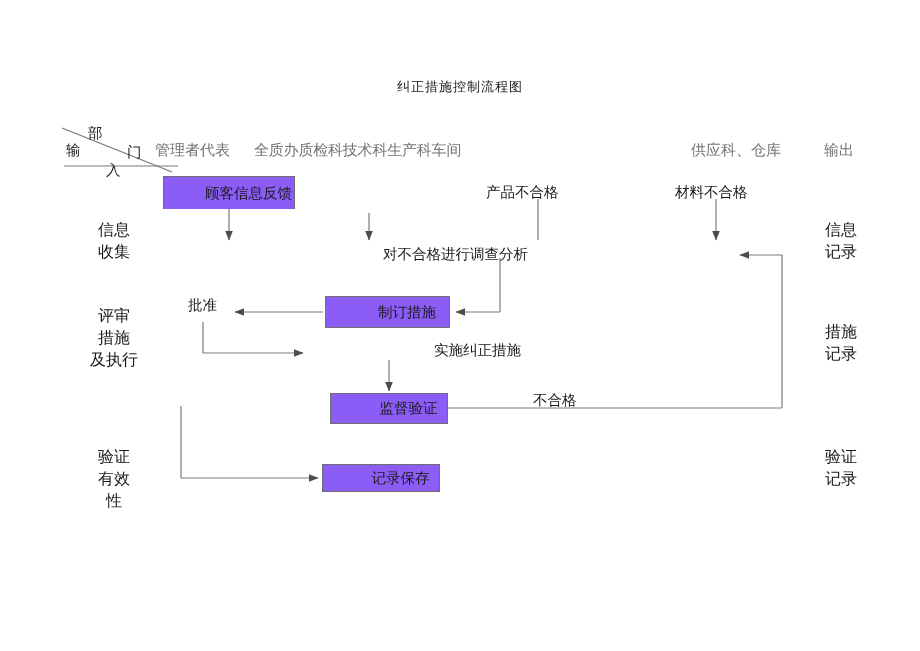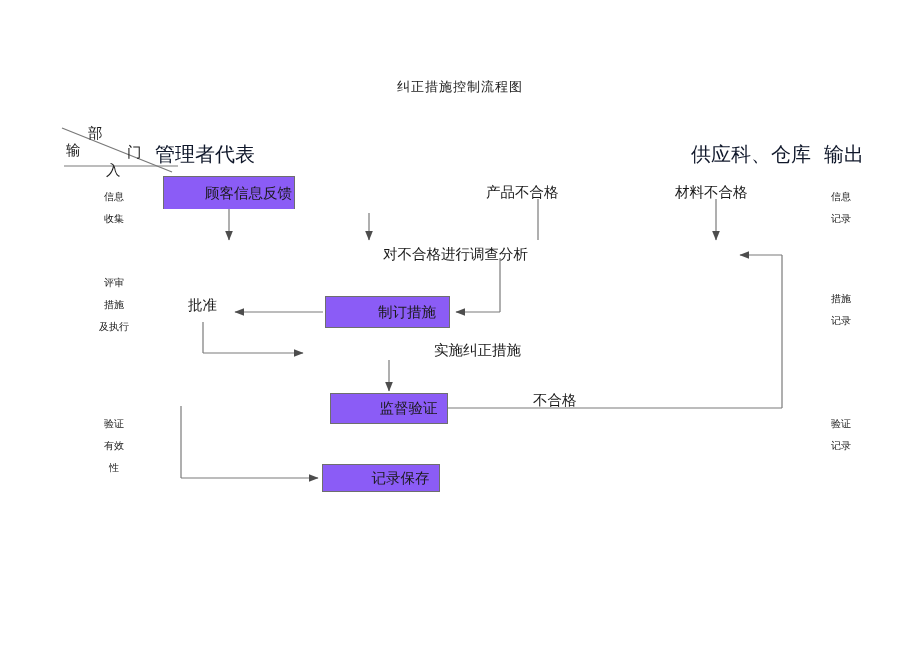--- a/index.html
+++ b/index.html
@@ -28,23 +28,23 @@
     top: 78px;
     width: 920px;
     text-align: center;
     font-size: 13px;
     letter-spacing: 1px;
     color: #1a1a1a;
   }
 
   
   .col-head {
-    font-size: 20px;
+    font-size: 15px;
     white-space: nowrap;
-    color: #0f172a;
+    color: #737373;
     top: 141px;
   }
   .head-mgr   { left: 155px; }
   .head-depts { left: 254px; letter-spacing: -0.2px; }
   .head-supply{ left: 676px; margin-left: 15px; }
   .head-output{ left: 824px; }
 
   
   .corner {
     left: 60px;
@@ -73,25 +73,26 @@
     font-size: 14.5px;
   }
   .corner .word-ru {
     position: absolute;
     left: 46px; top: 35px;
     font-size: 14.5px;
   }
 
   
   .stage-label {
-    font-size: 10px;
+    font-size: 16px;
     line-height: 22px;
     text-align: center;
     white-space: pre-line;
     color: #1a1a1a;
+    margin-top: 33px;
   }
   .sl-info    { left: 84px;  top: 186px; width: 60px; }
   .sl-review  { left: 78px;  top: 272px; width: 72px; }
   .sl-verify  { left: 84px;  top: 413px; width: 60px; }
   .rl-info    { left: 810px; top: 186px; width: 62px; }
   .rl-measure { left: 810px; top: 288px; width: 62px; }
   .rl-verify  { left: 810px; top: 413px; width: 62px; }
 
   
   .box {
@@ -160,20 +161,21 @@
       <line x1="2" y1="2" x2="112" y2="46" stroke="#7a7a7a" stroke-width="1.2"></line>
       <line x1="4" y1="40" x2="118" y2="40" stroke="#7a7a7a" stroke-width="1.2"></line>
     </svg>
     <span class="word-dept">部</span>
     <span class="word-men">门</span>
     <span class="word-shu">输</span>
     <span class="word-ru">入</span>
   </div>
 
   <div class="abs col-head head-mgr">管理者代表</div>
+  <div class="abs col-head head-depts">全质办质检科技术科生产科车间</div>
   <div class="abs col-head head-supply">供应科、仓库</div>
   <div class="abs col-head head-output">输出</div>
 
   <div class="abs stage-label sl-info">信息
 收集</div>
   <div class="abs stage-label sl-review">评审
 措施
 及执行</div>
   <div class="abs stage-label sl-verify">验证
 有效

